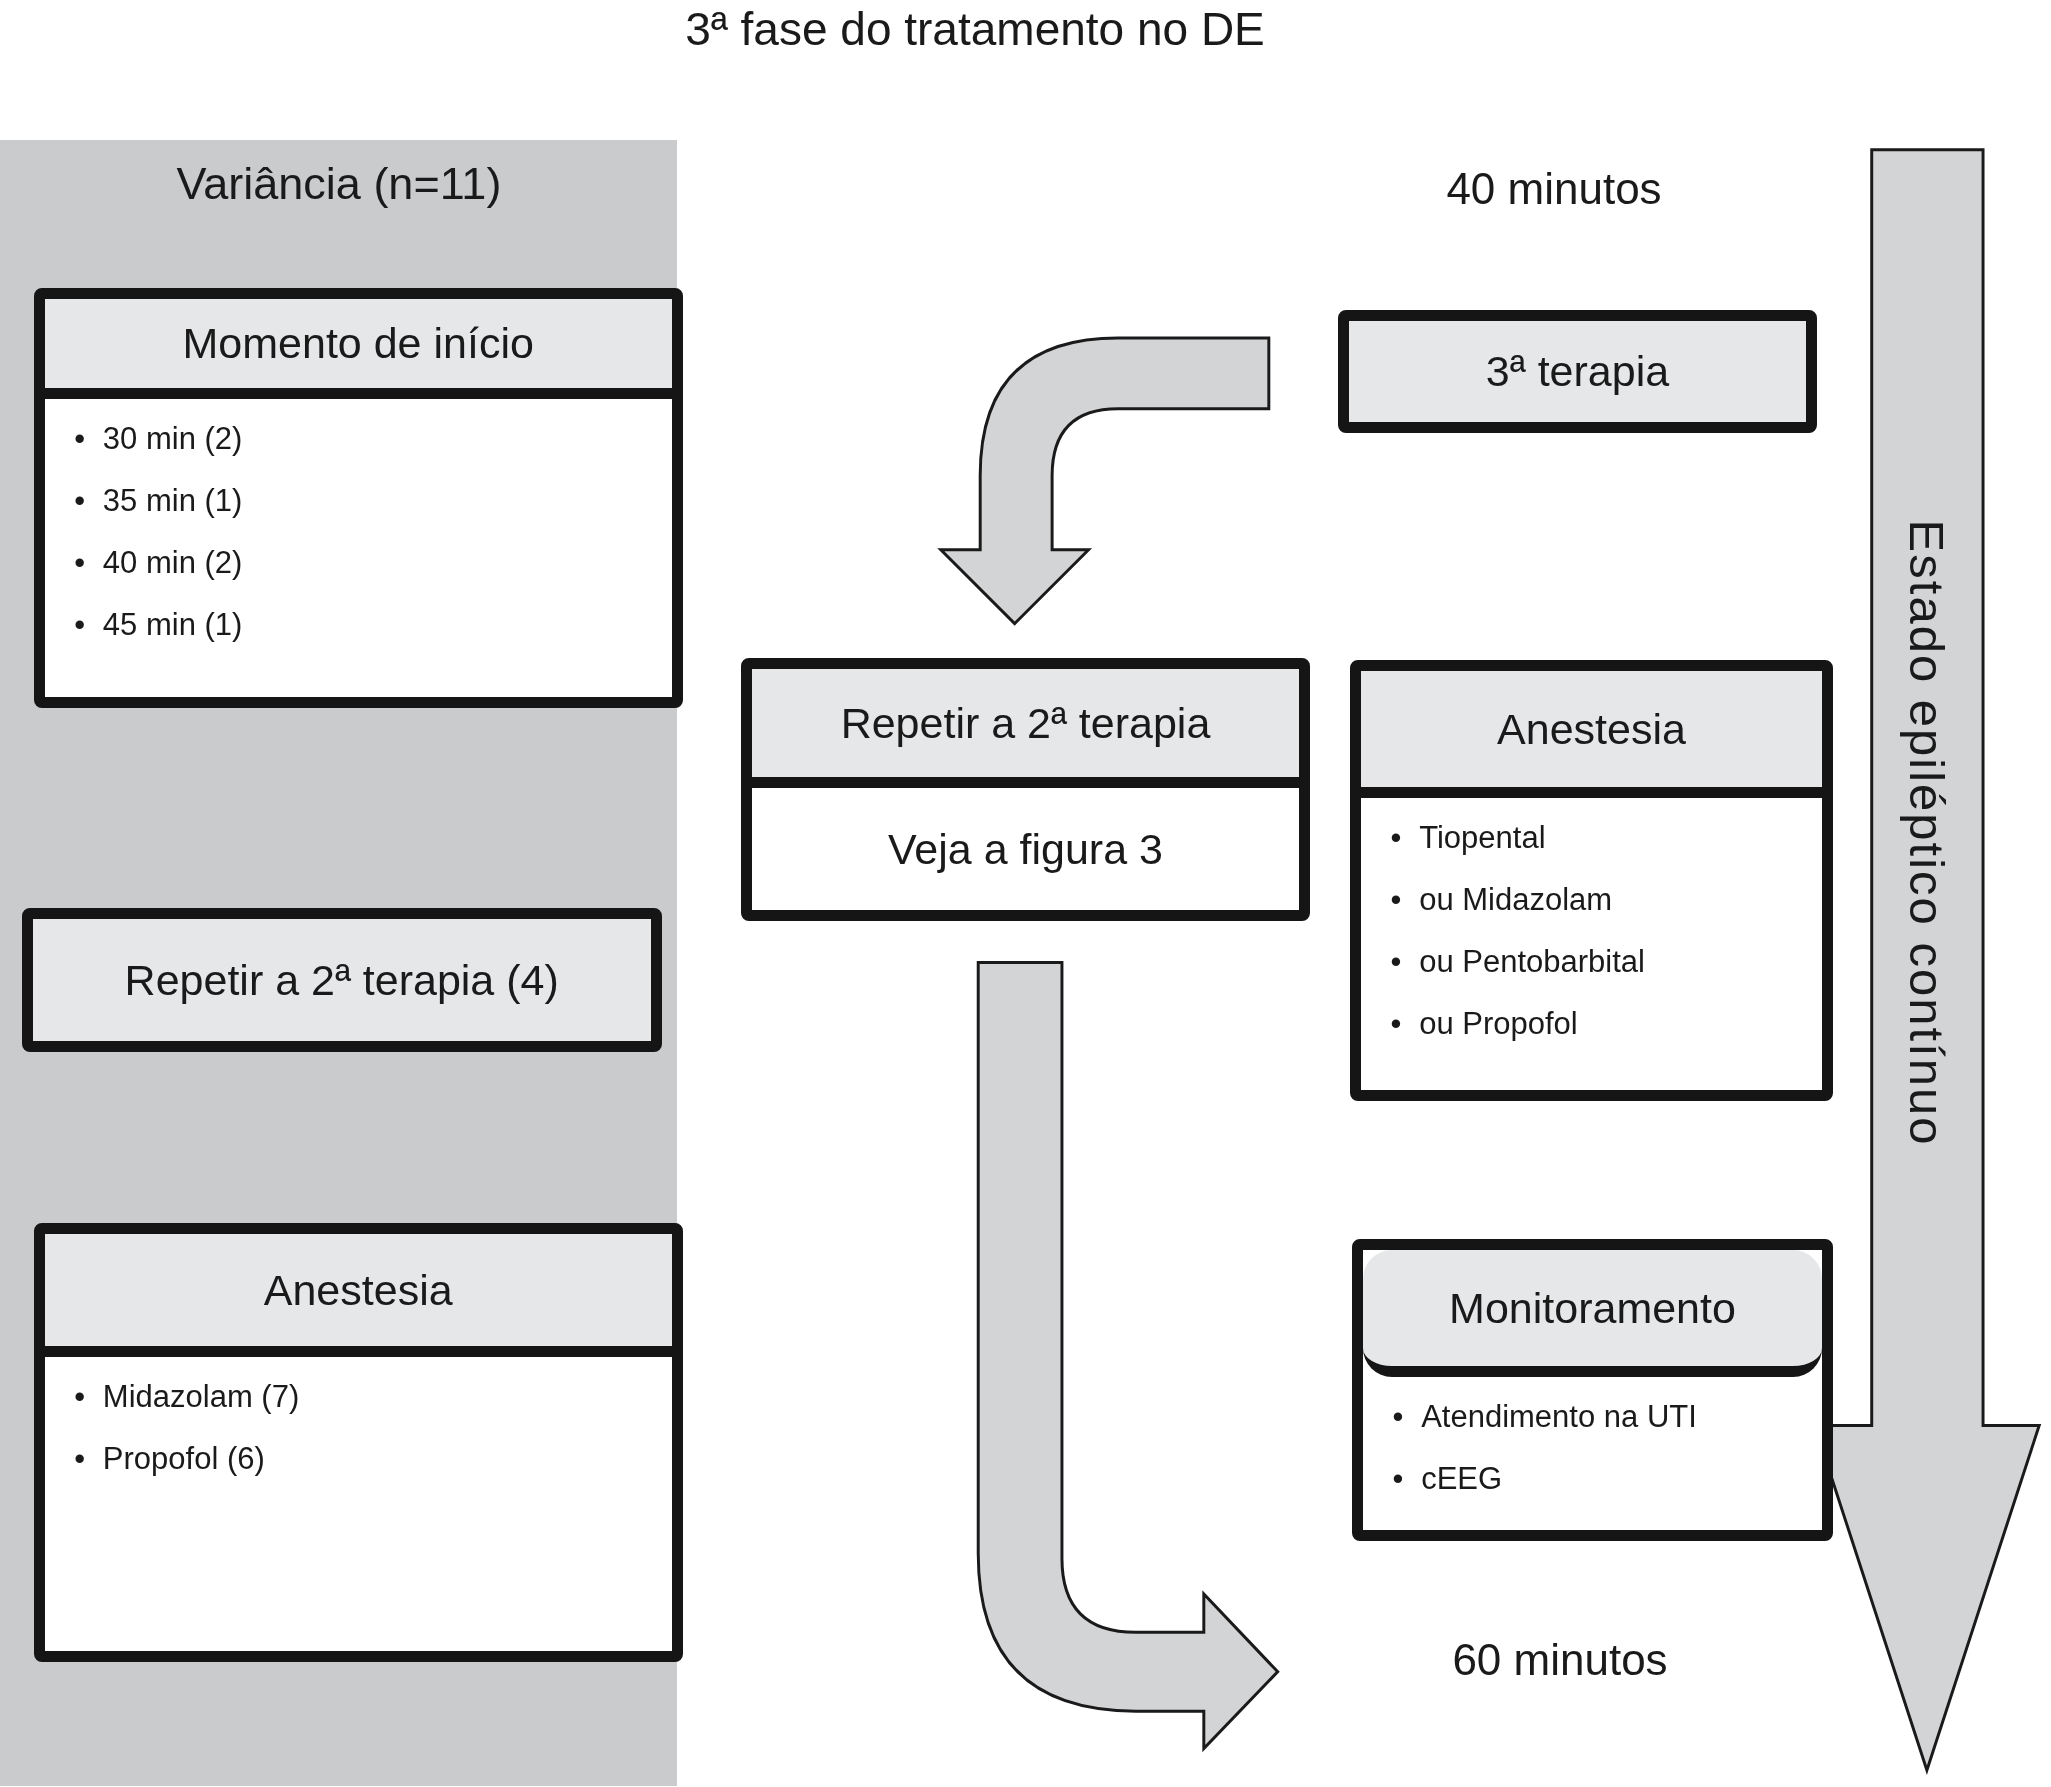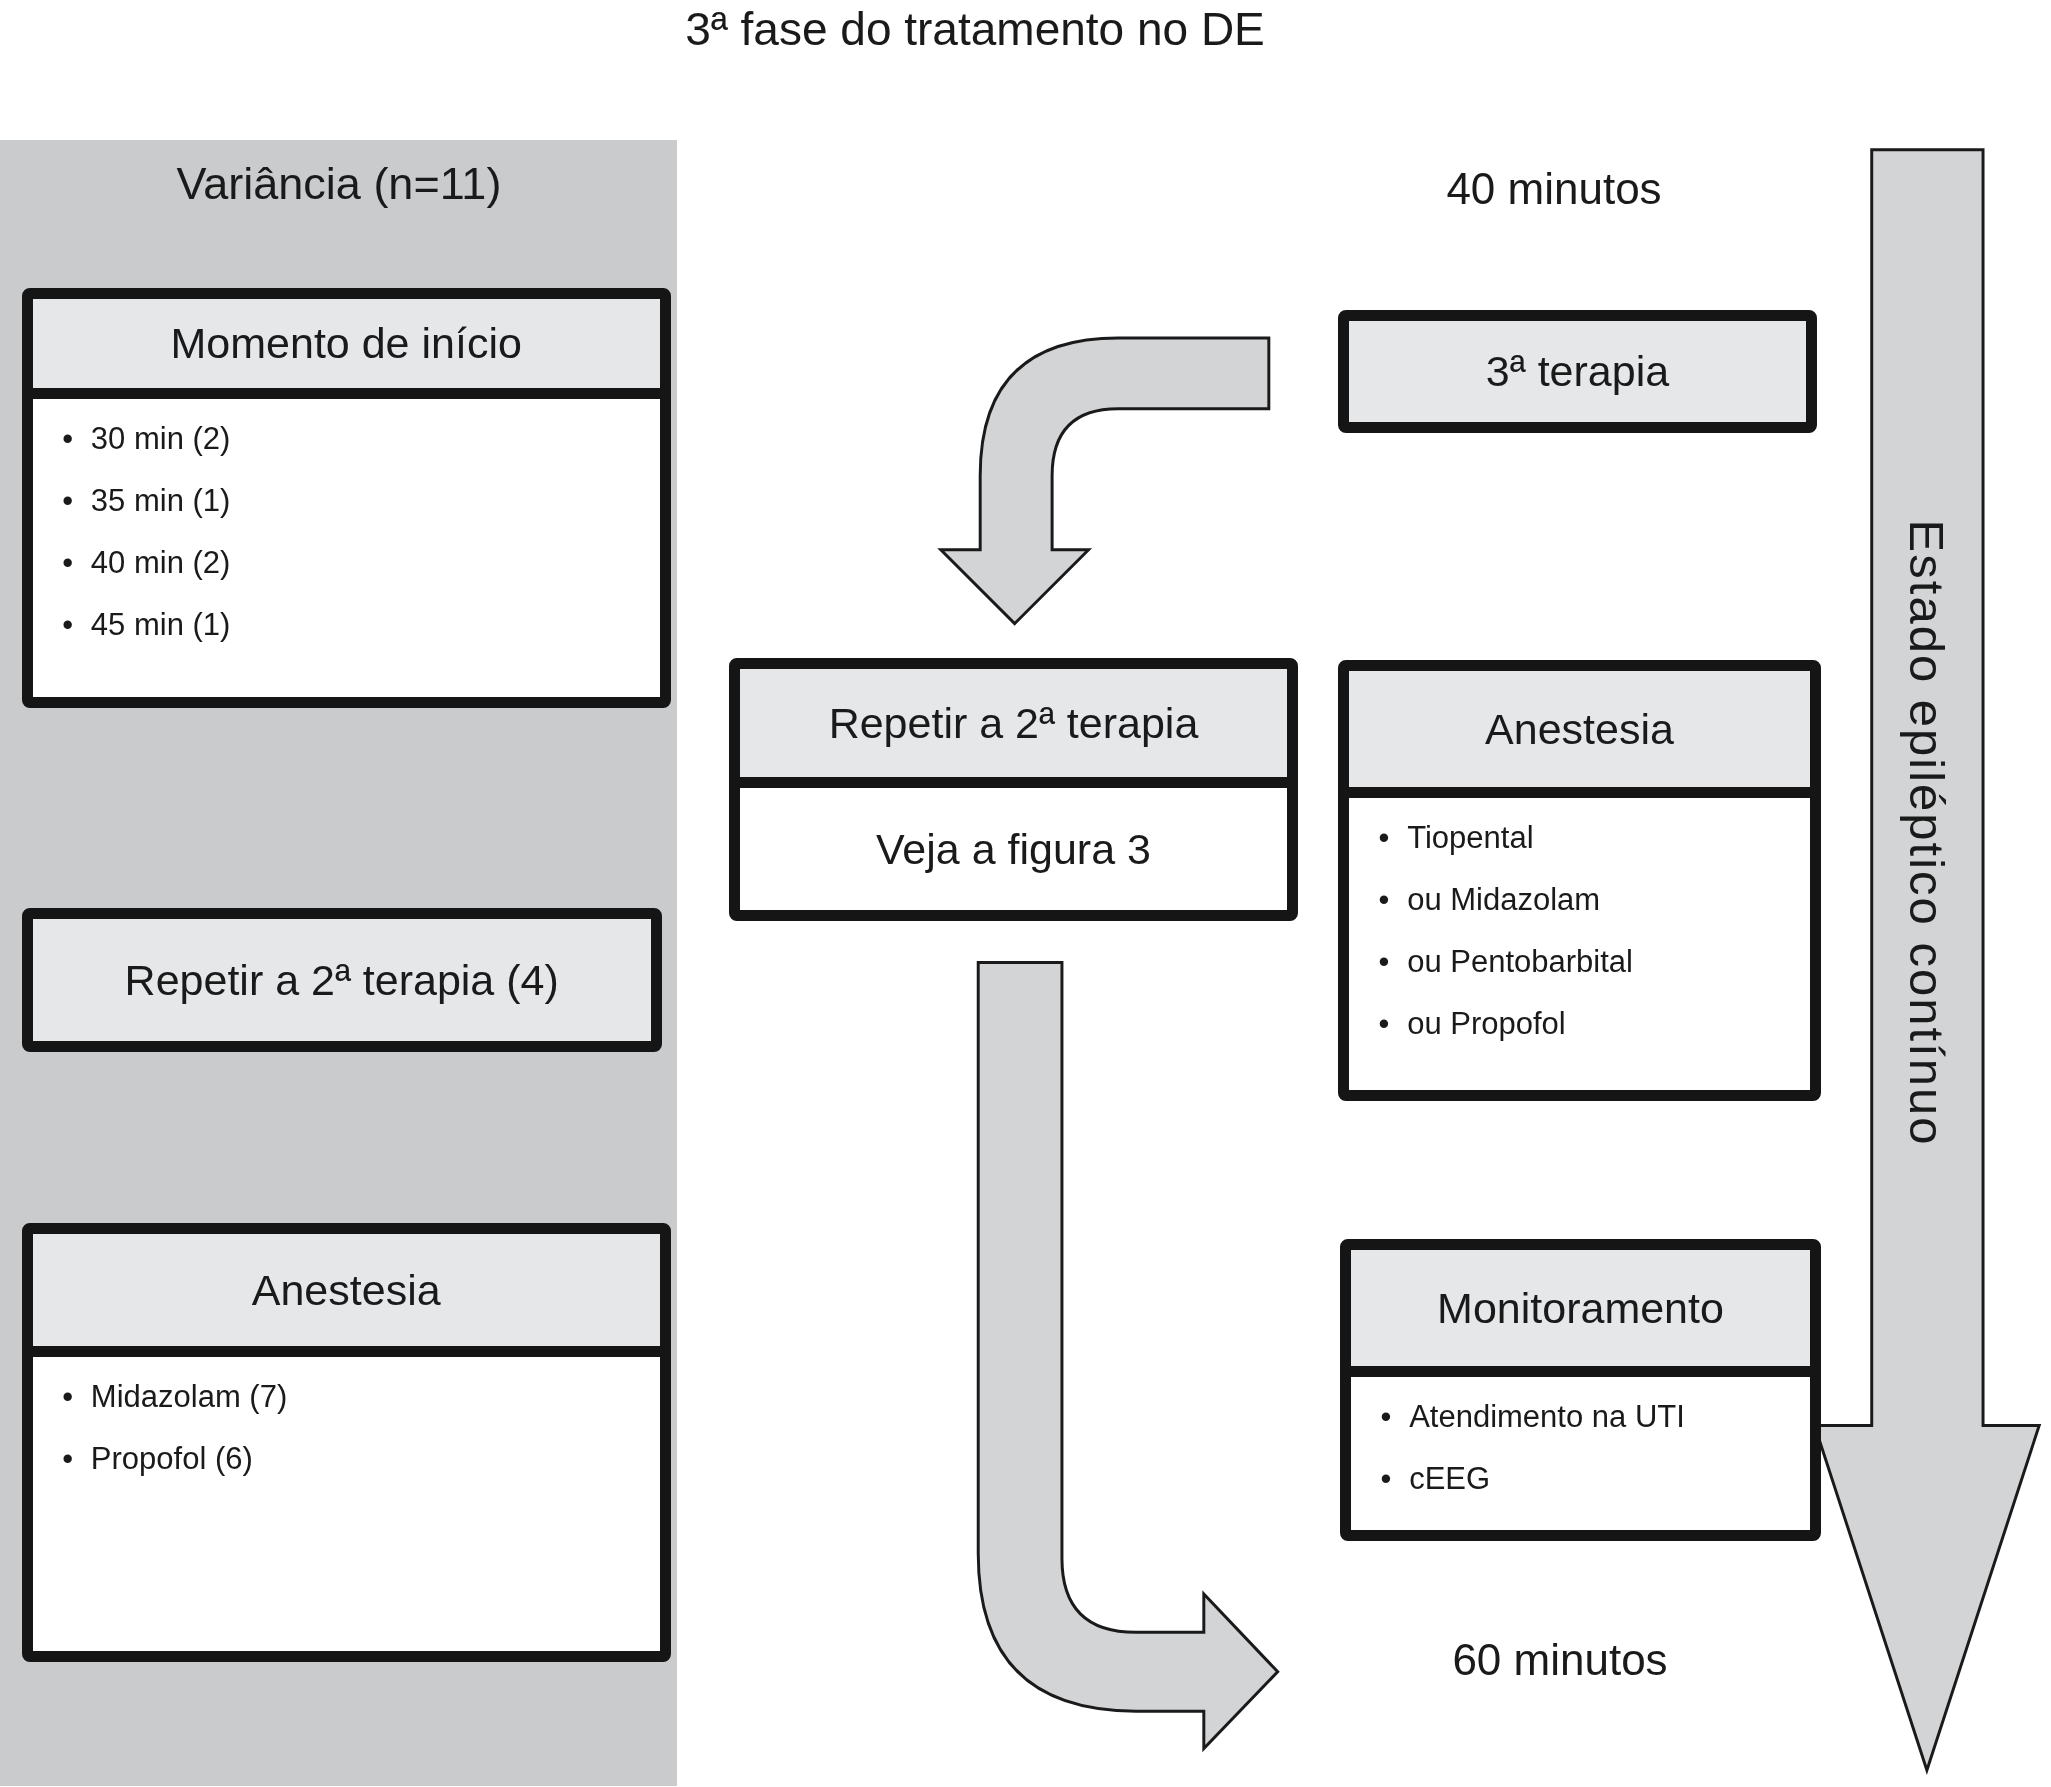--- a/index.html
+++ b/index.html
@@ -12,21 +12,21 @@
     left:975px;top:2px;transform:translateX(-50%);
     font-size:46px;white-space:nowrap;
   }
   #left-panel{left:0;top:140px;width:677px;height:1646px;background:#c9cbcd;}
   #left-panel-title{
     left:339px;top:158px;transform:translateX(-50%);
     font-size:45px;white-space:nowrap;
   }
   .box{
     position:absolute;border:11.8px solid #151515;border-radius:7.9px;
-    background:#ffffff;box-sizing:border-box;display:flex;flex-direction:column;
+    background:#ffffff;box-sizing:border-box;display:flex;flex-direction:column;margin-left:12px;
   }
   .box-header{
     background:#e5e7e9;border-bottom:11.8px solid #151515;
     display:flex;align-items:center;justify-content:center;
     font-size:43px;flex:0 0 auto;
   }
   .box-single{
     position:absolute;border:11.8px solid #151515;border-radius:8px;
     background:#e5e7e9;box-sizing:border-box;
     display:flex;align-items:center;justify-content:center;font-size:43px;
@@ -40,21 +40,21 @@
   #arrow-layer{left:0;top:0;width:2052px;height:1788px;}
   #side-arrow-label{
     left:1927px;top:833px;transform:translate(-50%,-50%) rotate(90deg);
     font-size:49px;letter-spacing:2px;white-space:nowrap;
   }
   
   #momento-box  .box-header{height:89px;}
   #anestesia-left-box .box-header{height:112px;}
   #repetir-mid-box .box-header{height:108px;}
   #anestesia-right-box .box-header{height:116px;}
-  #monitoramento-box .box-header{height:116px;}
+  #monitoramento-box .box-header{height:116px;border-radius:29px;}
   #momento-box{left:21.7px;top:288px;width:649px;height:420px;}
   #repetir-4-box{left:21.7px;top:908px;width:640px;height:144px;}
   #anestesia-left-box{left:21.7px;top:1223px;width:649px;height:439px;}
   #repetir-mid-box{left:729px;top:658px;width:569px;height:263px;}
   #terapia-3-box{left:1338px;top:310px;width:479px;height:123px;}
   #anestesia-right-box{left:1338px;top:660px;width:483px;height:441px;}
   #monitoramento-box{left:1340px;top:1239px;width:481px;height:302px;}
   #label-40{left:1554px;top:164px;}
   #label-60{left:1560px;top:1635px;}
 </style>

